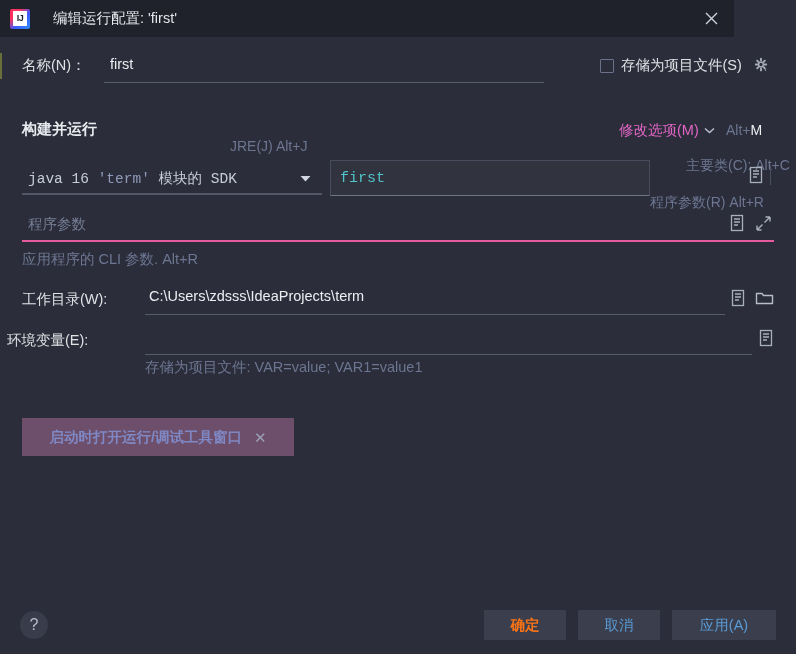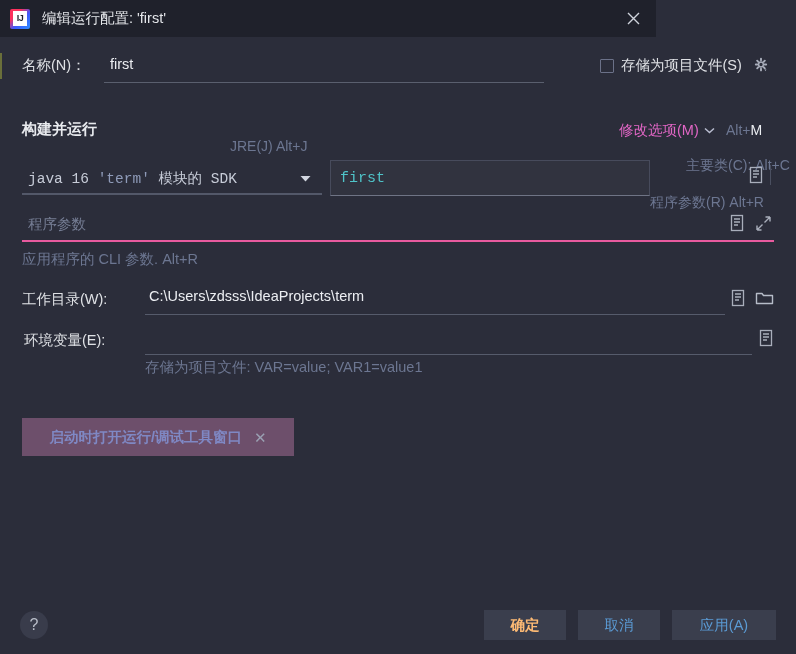--- a/index.html
+++ b/index.html
@@ -13,23 +13,23 @@
 
   #dialog {
     position: relative;
     width: 796px; height: 654px;
     background: #2b2d3a;
   }
 
   
   #titlebar {
     position: absolute; left: 0; top: 0;
-    width: 656px; height: 37px;
+    width: 734px; height: 37px;
     background: #1f212b;
-    display: flex; align-items: center;
+    display: flex; align-items: center; gap: 11px;
   }
   #app-logo {
     width: 20px; height: 20px; margin-left: 10px;
     border-radius: 2px;
     background: linear-gradient(135deg, #fe315d 0%, #fe315d 28%, #3d5afe 58%, #2f8fff 100%);
     position: relative; flex: 0 0 auto;
   }
   #app-logo::after {
     content: "IJ";
     position: absolute; left: 3px; top: 2px;
@@ -195,21 +195,21 @@
     position: absolute; left: 4px; top: 4px;
     color: #eceef2; font-size: 14.5px; white-space: nowrap;
   }
   #workdir-icons {
     position: absolute; left: 730px; top: 289px;
     display: flex; align-items: center; gap: 9px;
   }
 
   
   #envvars-label {
-    position: absolute; left: 24px; top: 331px;
+    position: absolute; left: 7px; top: 331px;
     color: #dfe1e5; font-size: 14.5px; white-space: nowrap;
   }
   #envvars-field {
     position: absolute; left: 145px; top: 324px;
     width: 607px; height: 31px;
     border-bottom: 1px solid #565b6b;
   }
   #envvars-icon {
     position: absolute; left: 758px; top: 329px;
   }
@@ -245,21 +245,21 @@
     cursor: pointer;
   }
   .dlg-button {
     position: absolute; top: 610px;
     height: 30px;
     background: #3a3e4d;
     display: flex; align-items: center; justify-content: center;
     color: #5b9bd5; font-size: 14.5px;
     cursor: pointer; white-space: nowrap;
   }
-  #btn-ok     { left: 484px; width: 82px; color: #fdba74; font-weight: bold; }
+  #btn-ok     { left: 484px; width: 82px; color: #f97316; font-weight: bold; }
   #btn-cancel { left: 578px; width: 82px; }
   #btn-apply  { left: 672px; width: 104px; }
 
   #watermark {
     position: absolute; left: 520px; top: 625px;
     color: #c9ced8; font-size: 17px; white-space: nowrap;
     pointer-events: none;
     margin-top: 32px;
   }
 </style>

